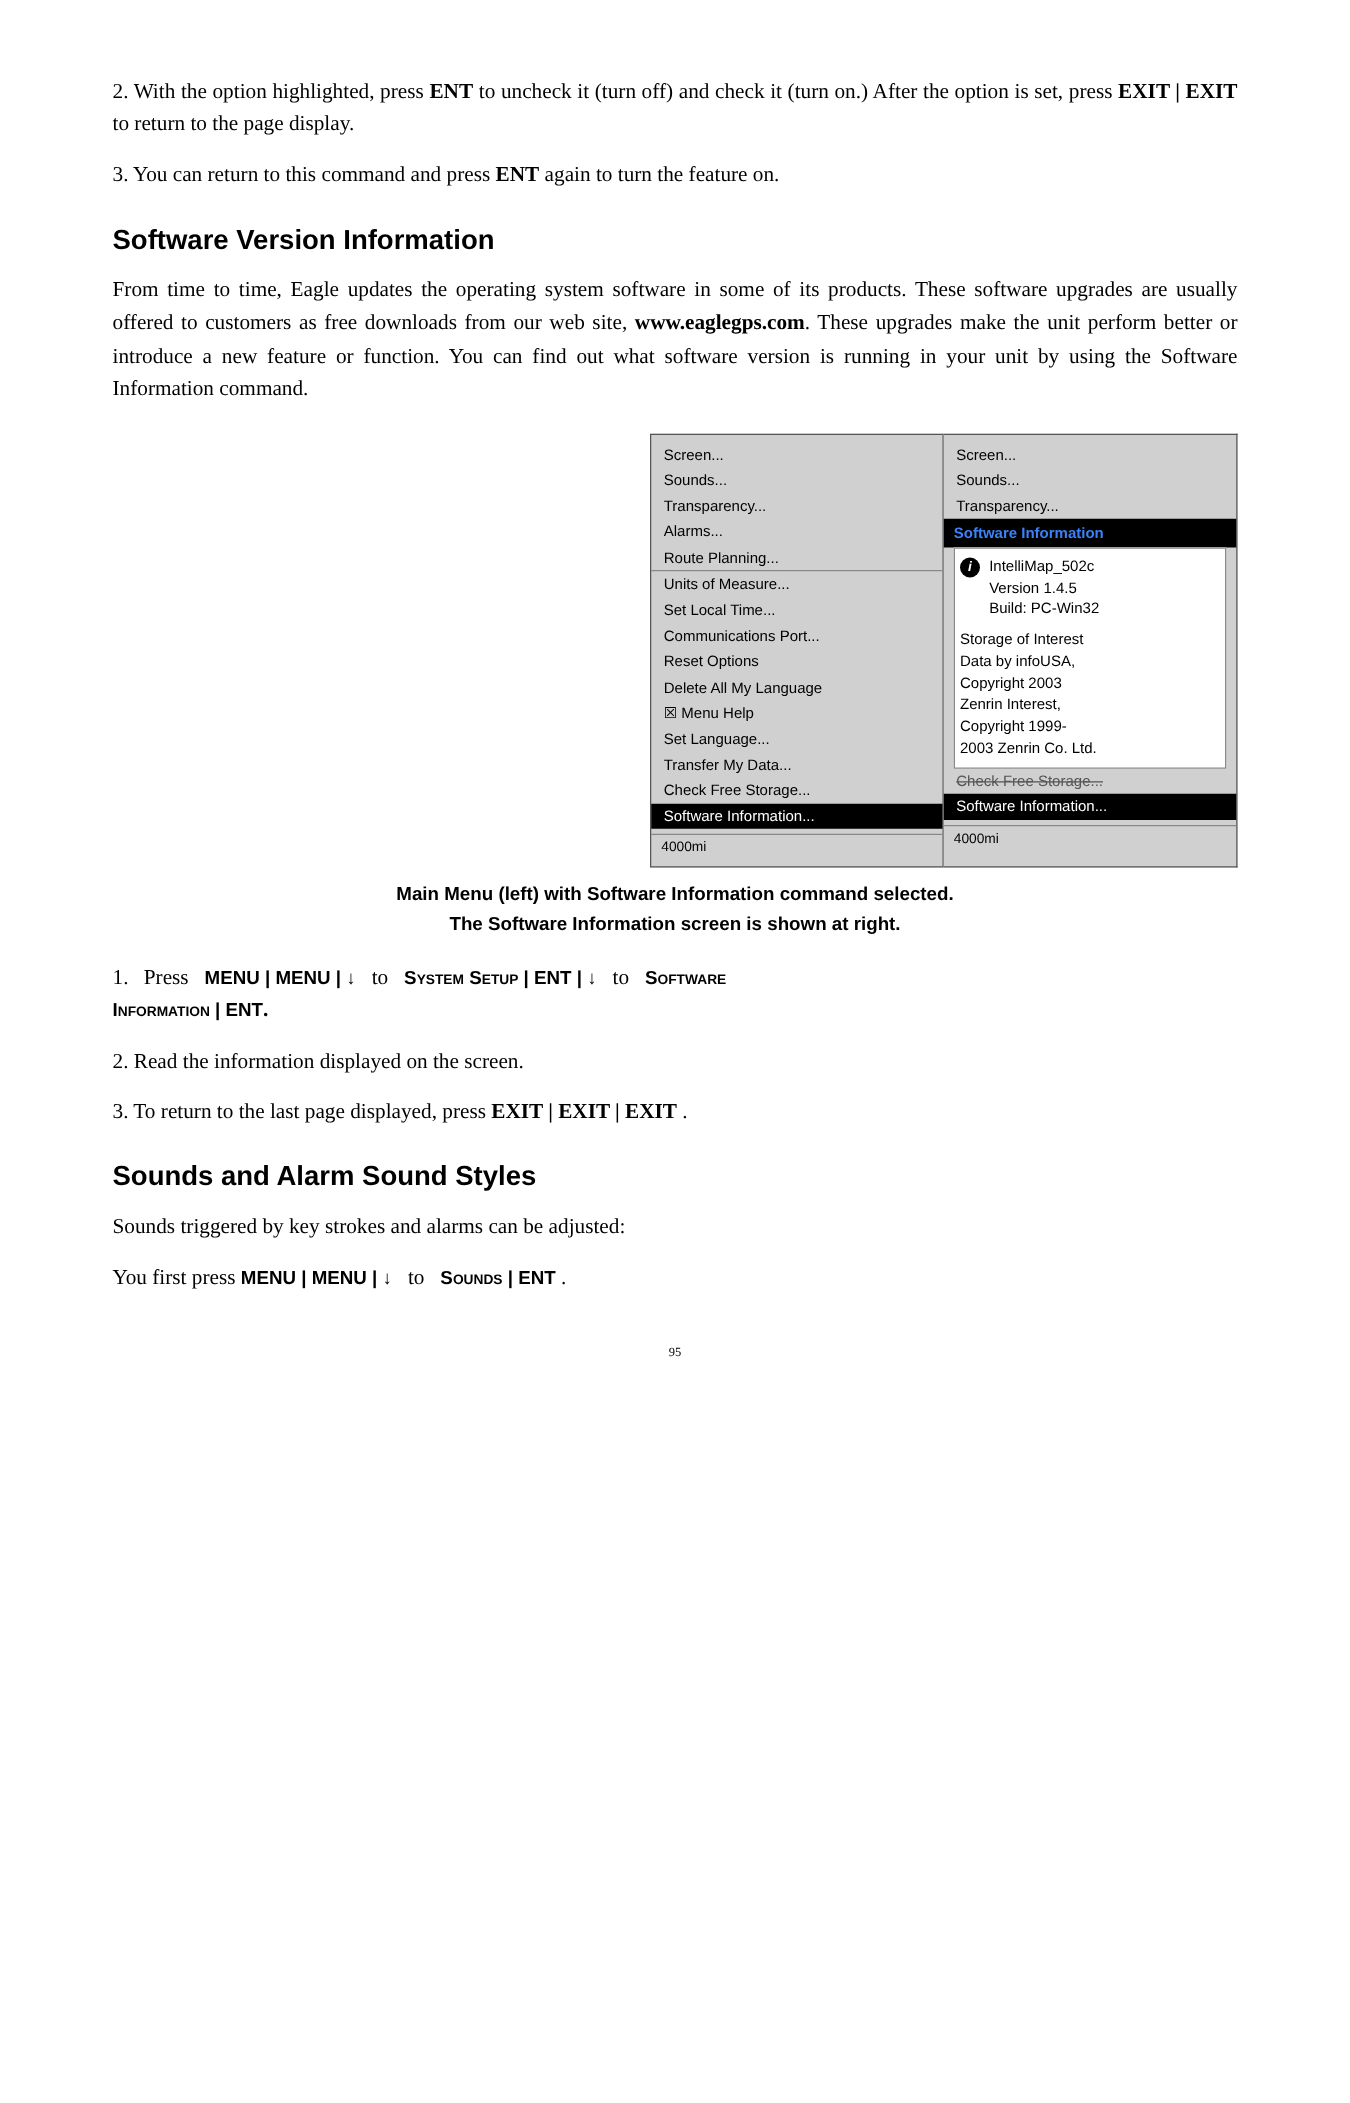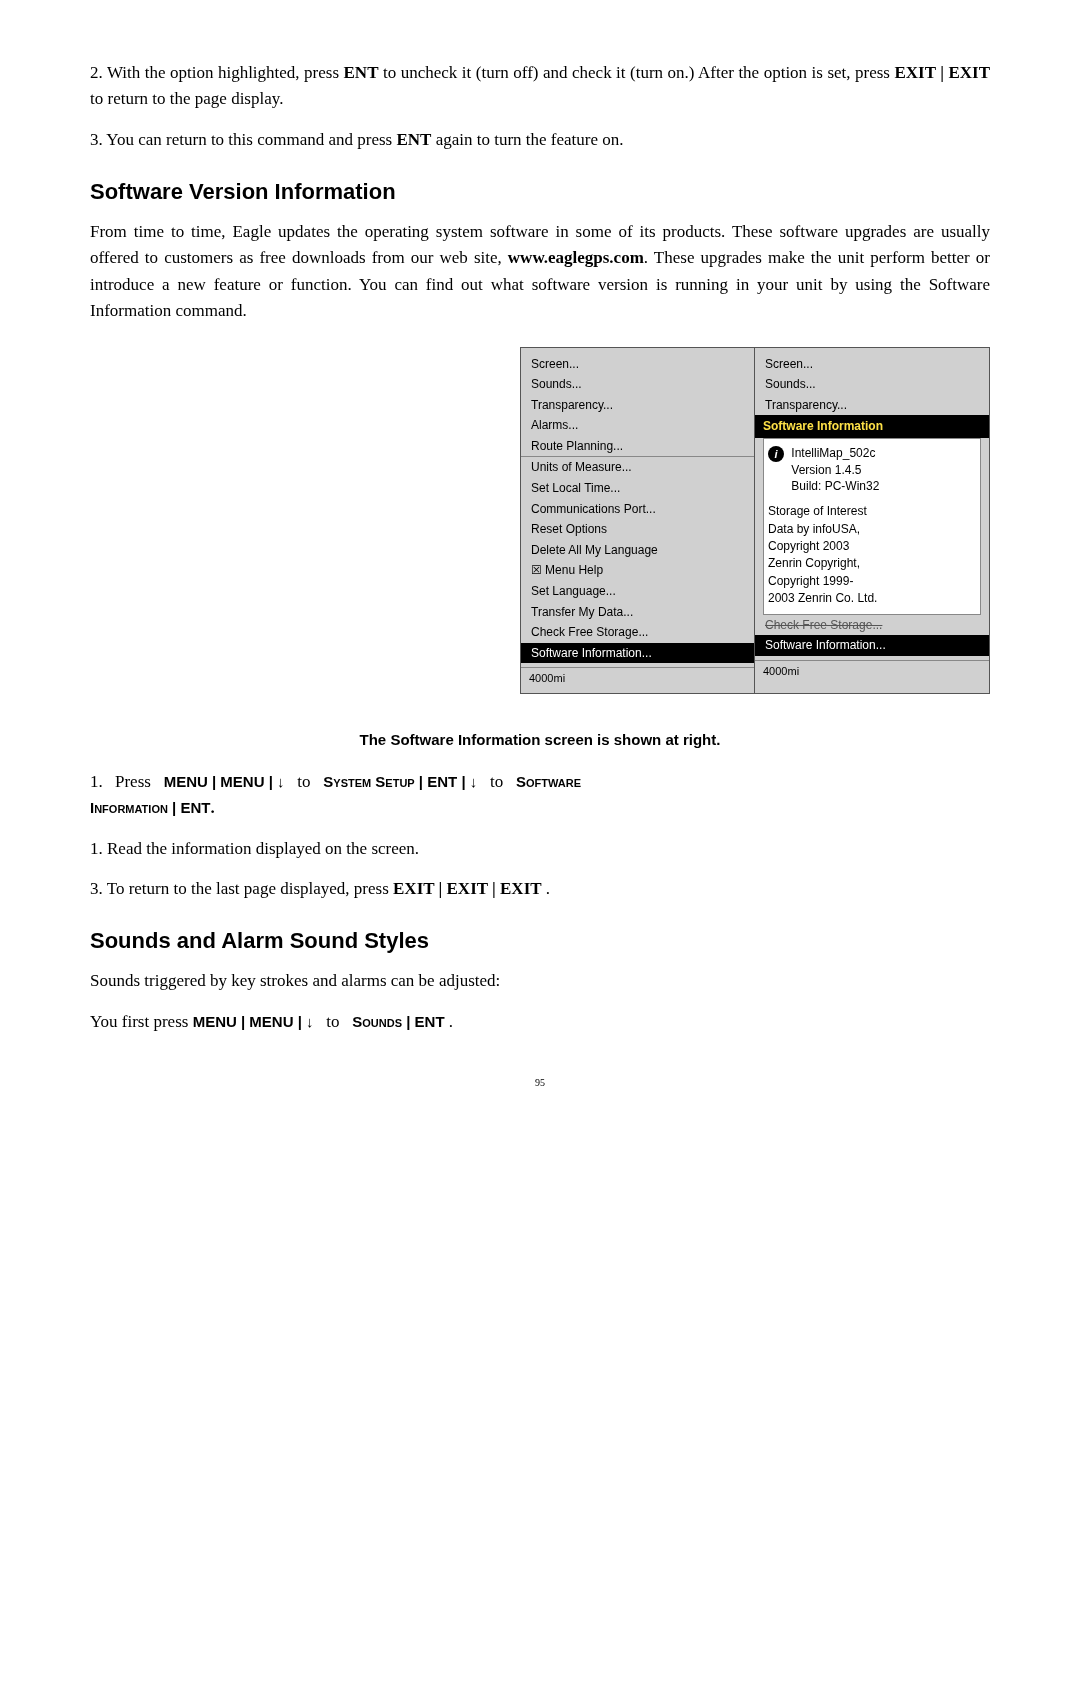--- a/index.html
+++ b/index.html
@@ -76,21 +76,21 @@
       padding: 6px 0 6px 0;
       position: relative;
     }
     .right-screen .menu-item {
       padding: 1px 10px;
       cursor: default;
       white-space: nowrap;
     }
     .right-screen .info-box {
       background: #000;
-      color: #fde047;
+      color: #3b82f6;
       padding: 2px 8px;
       font-size: 12px;
       font-weight: bold;
       text-align: left;
     }
     .right-screen .info-content {
       background: #fff;
       border: 1px solid #888;
       margin: 0 8px;
       padding: 6px 4px;
@@ -206,53 +206,53 @@
         <span class="info-text-block">
           <span>IntelliMap_502c</span><br>
           <span>Version 1.4.5</span><br>
           <span>Build: PC-Win32</span>
         </span>
       </div>
       <div class="poi-text">
         <span>Storage of Interest</span><br>
         <span>Data by infoUSA,</span><br>
         <span>Copyright 2003</span><br>
-        <span>Zenrin Copyright,</span><br>
+        <span>Zenrin Interest,</span><br>
         <span>Copyright 1999-</span><br>
         <span>2003 Zenrin Co. Ltd.</span>
       </div>
     </div>
     <div class="menu-item strikethrough-item" style="color:#555;text-decoration:line-through;">Check Free Storage...</div>
     <div class="menu-item selected-bottom">Software Information...</div>
     <div class="bottom-bar">4000mi</div>
   </div>
 </div>
 
 <div class="caption">
-  <br>
+  <span class="bold">Main Menu (left) with Software Information command selected.</span><br>
   <span class="bold">The Software Information screen is shown at right.</span>
 </div>
 
 <p class="paragraph">
   <span style="margin-right:8px;">1.</span>
   <span>Press</span>
   <span>&nbsp;</span>
   <span class="small-caps bold">MENU | MENU | ↓</span>
   <span>&nbsp;</span>
   <span>to</span>
   <span>&nbsp;</span>
   <span class="small-caps bold">System Setup | ENT | ↓</span>
   <span>&nbsp;</span>
   <span>to</span>
   <span>&nbsp;</span>
   <span class="small-caps bold">Software<br>Information | ENT</span><span class="bold">.</span>
 </p>
 
 <p class="paragraph">
-  <span>1. Read the information displayed on the screen.</span>
+  <span>2. Read the information displayed on the screen.</span>
 </p>
 
 <p class="paragraph">
   <span>3. To return to the last page displayed, press </span>
   <span class="bold">EXIT | EXIT | EXIT</span>
   <span>.</span>
 </p>
 
 <h2 class="section-heading">Sounds and Alarm Sound Styles</h2>
 

